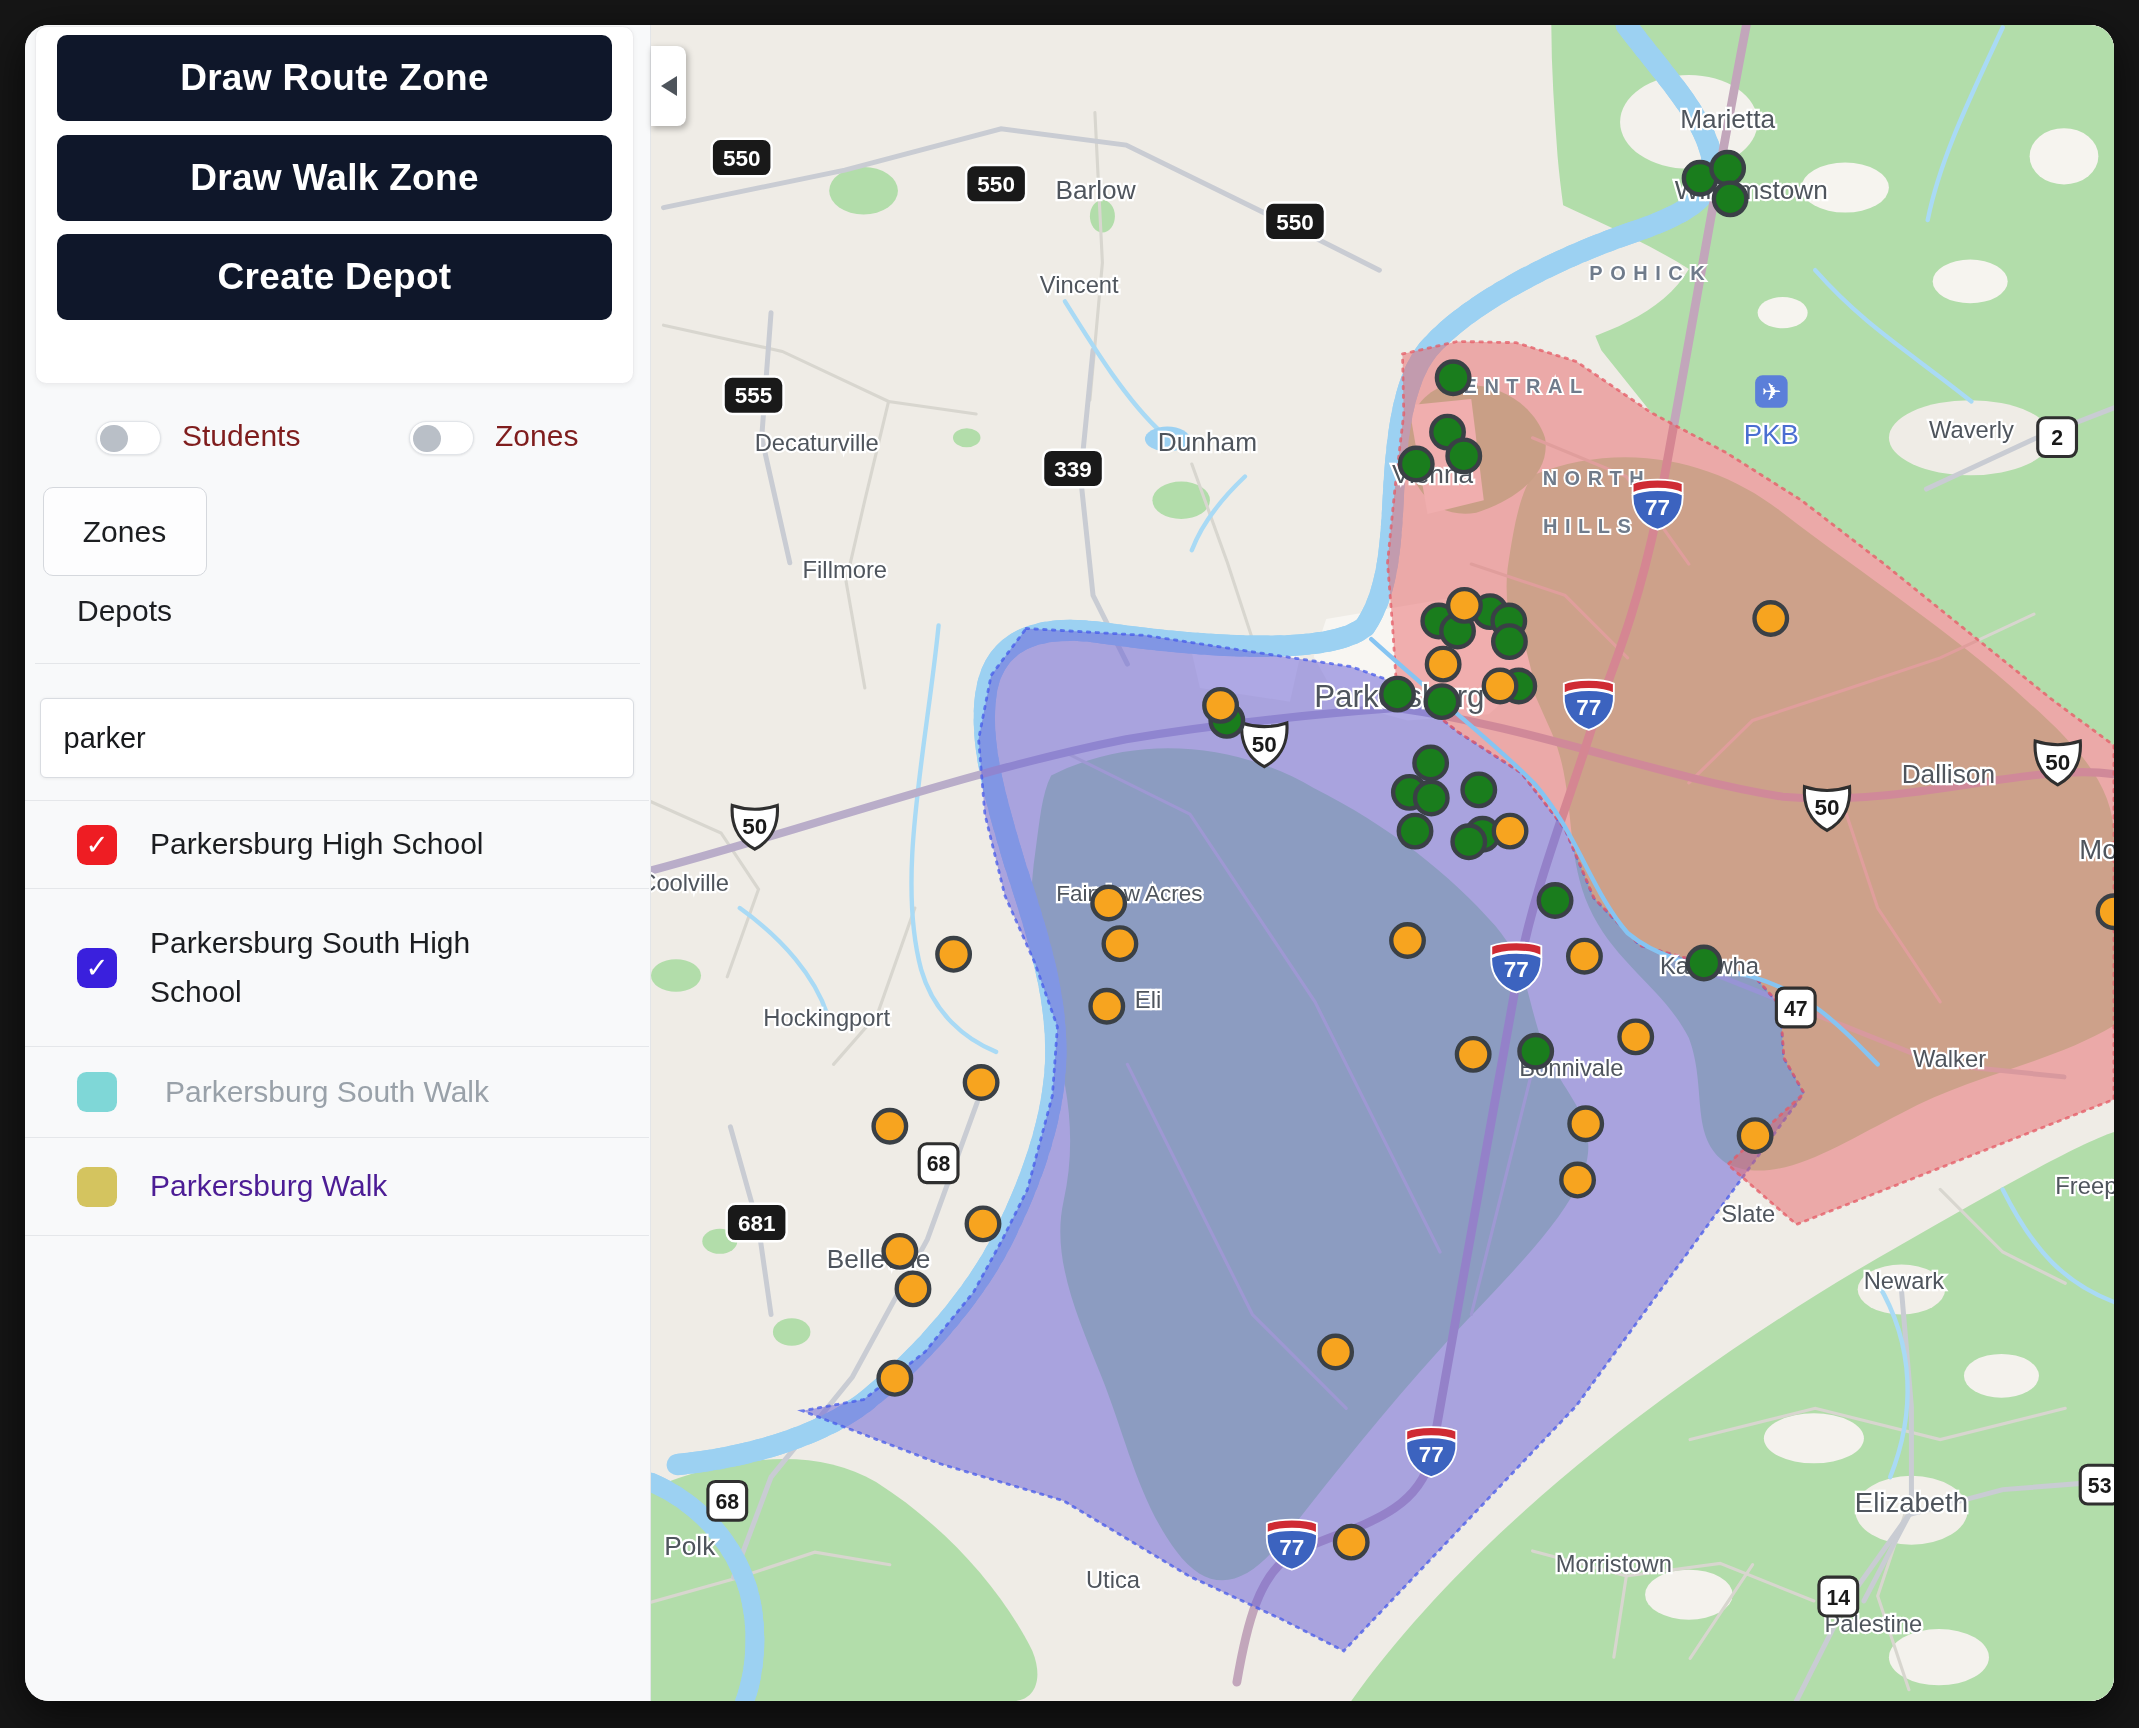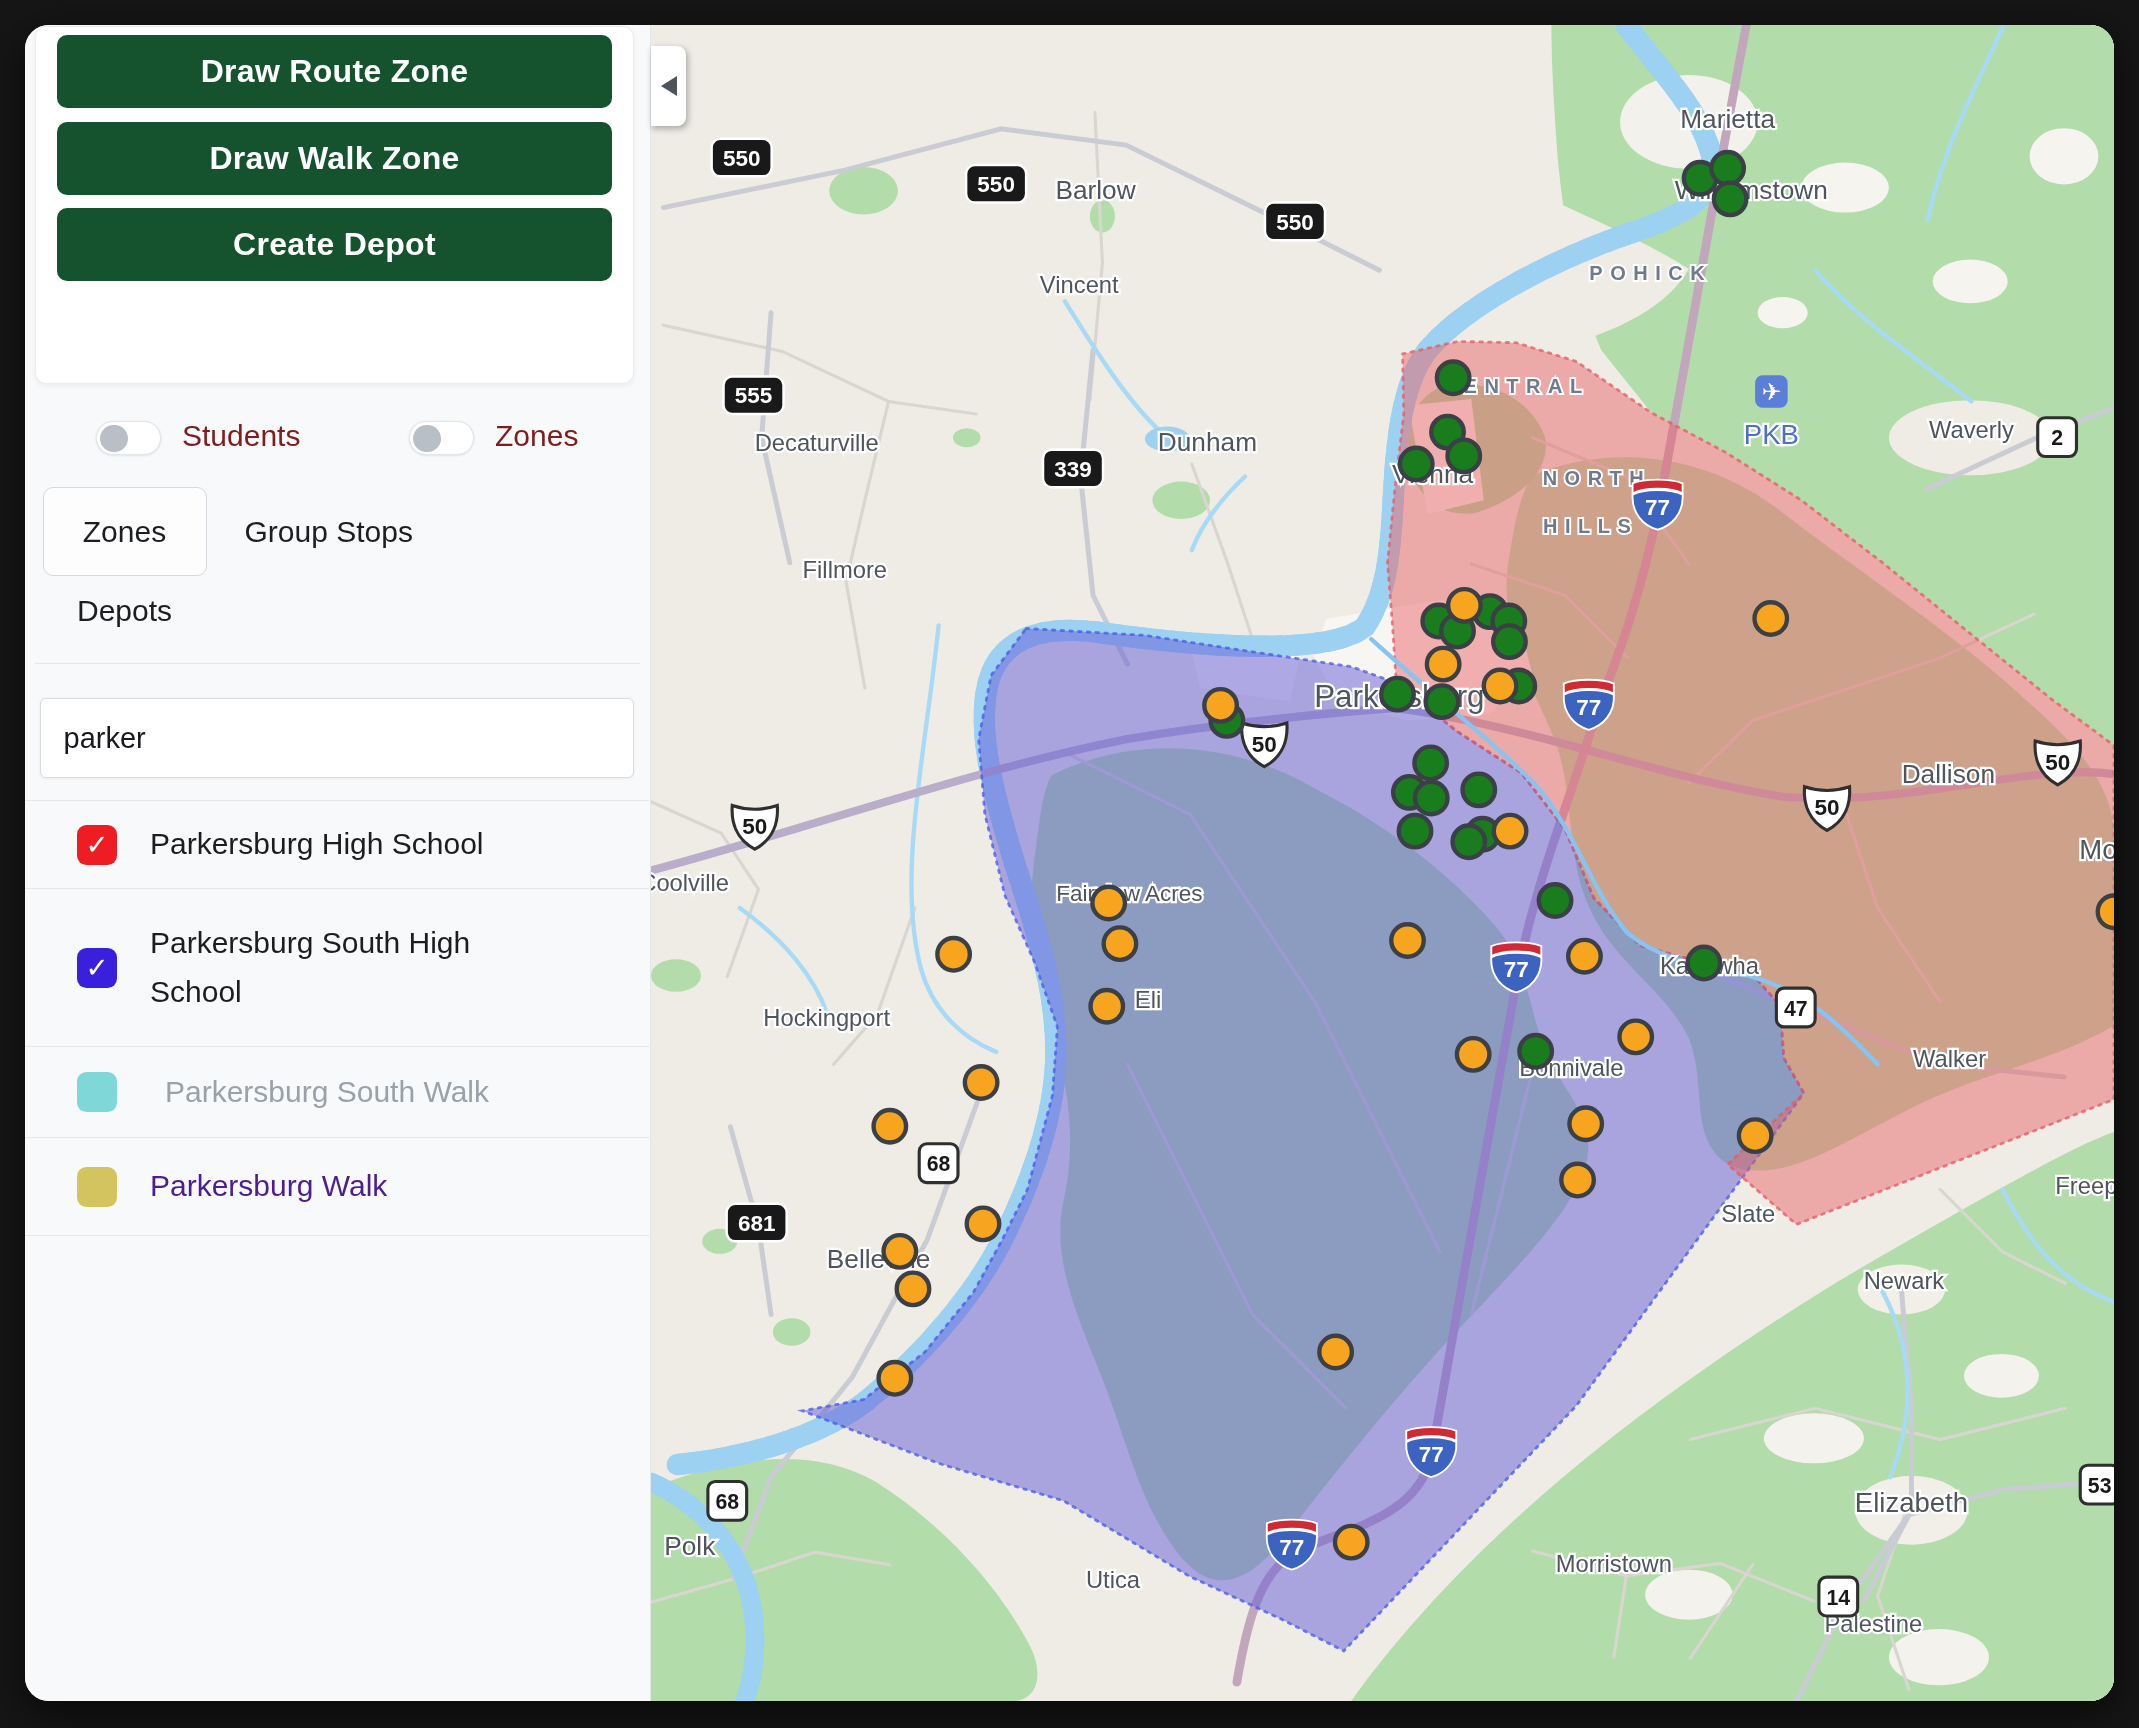--- a/index.html
+++ b/index.html
@@ -19,22 +19,22 @@
     position:relative;width:625px;min-width:625px;height:100%;
     background:#f8f9fa;border-right:1.3px solid #e3e5e8;z-index:5;
   }
   .btn-card{
     position:absolute;left:10px;top:1.3px;width:599px;height:358px;
     background:#ffffff;border:0.6px solid #ececee;border-radius:11.3px;
     box-shadow:0 1.3px 5px rgba(0,0,0,.05);
     box-sizing:border-box;padding:7.5px 21px;display:flex;flex-direction:column;gap:13.8px;
   }
   .action-btn{
-    height:73px;border:none;border-radius:10px;background:#14532d;color:#ffffff;
-    font-family:inherit;font-size:32px;font-weight:600;letter-spacing:0.3px;cursor:pointer;
+    height:86px;border:none;border-radius:10px;background:#0f172a;color:#ffffff;
+    font-family:inherit;font-size:37px;font-weight:600;letter-spacing:0.3px;cursor:pointer;
   }
   .toggles{position:absolute;left:0;top:396px;width:100%;height:38px;}
   .switch{
     position:absolute;width:65px;height:34px;border-radius:17px;background:#ffffff;
     border:0.6px solid #e2e5e9;box-shadow:0 0.6px 2.5px rgba(0,0,0,.12);box-sizing:border-box;
   }
   .switch .knob{
     position:absolute;left:3.1px;top:2.5px;width:27.5px;height:27.5px;border-radius:50%;background:#b9bfc7;
   }
   .switch.s1{left:71px;} .switch.s2{left:384px;}
@@ -99,21 +99,20 @@
         </div>
       <span class="toggle-label l1">Students</span>
       <div class="switch s2">
           <div class="knob"></div>
         </div>
       <span class="toggle-label l2">Zones</span>
     </div>
 
     <div class="tabs">
       <div class="tab active">Zones</div>
-      <div class="tab plain1">Group Stops</div>
       <div class="tab-break"></div>
       <div class="tab plain2">Depots</div>
     </div>
     <div class="tabs-divider"></div>
 
     <input class="search" value="parker" style="">
 
     <div class="results">
       <div class="row" style="height:88px">
         <span class="cb" style="background: rgb(238, 29, 35);">

